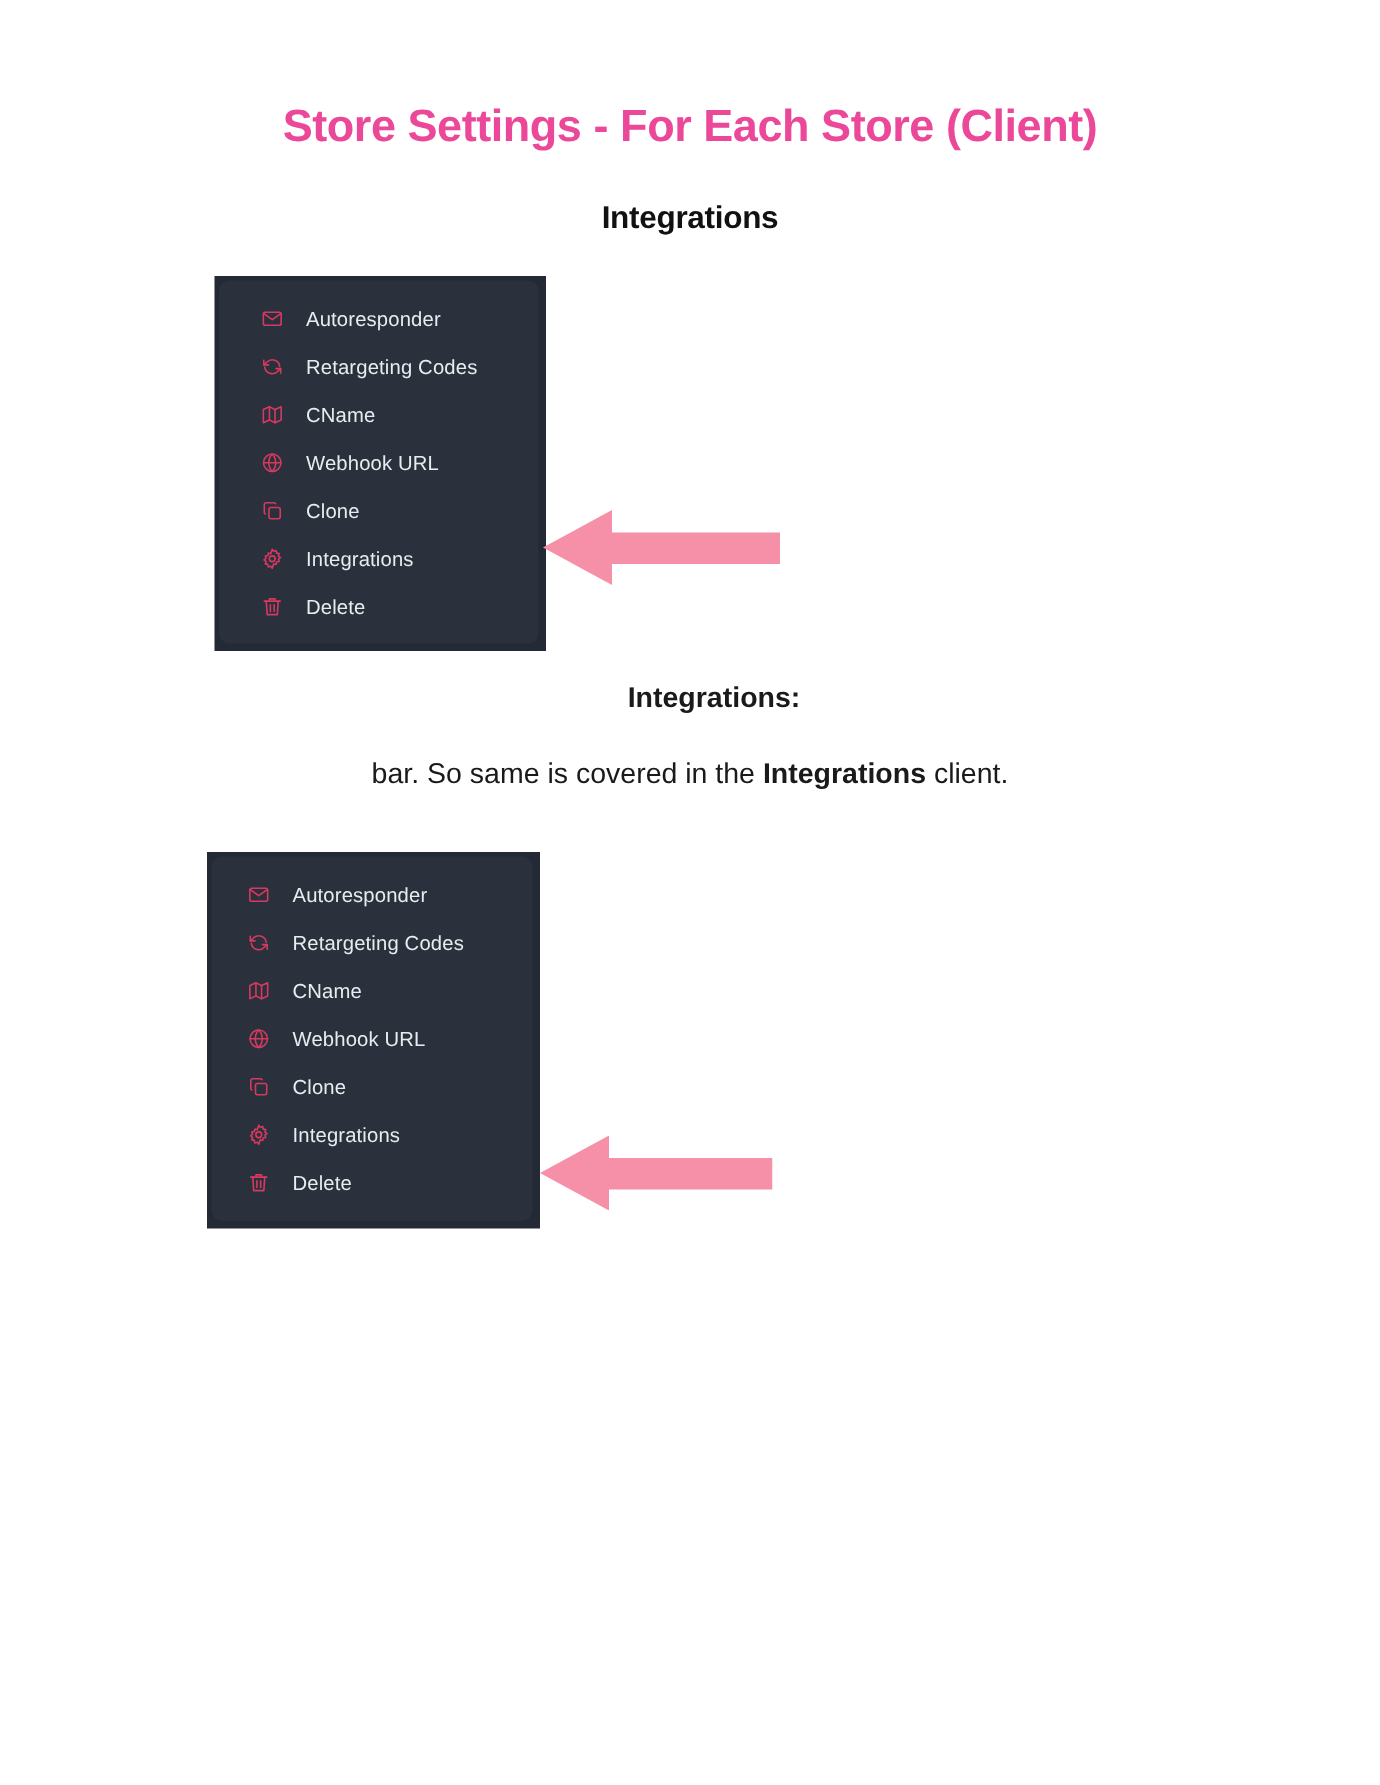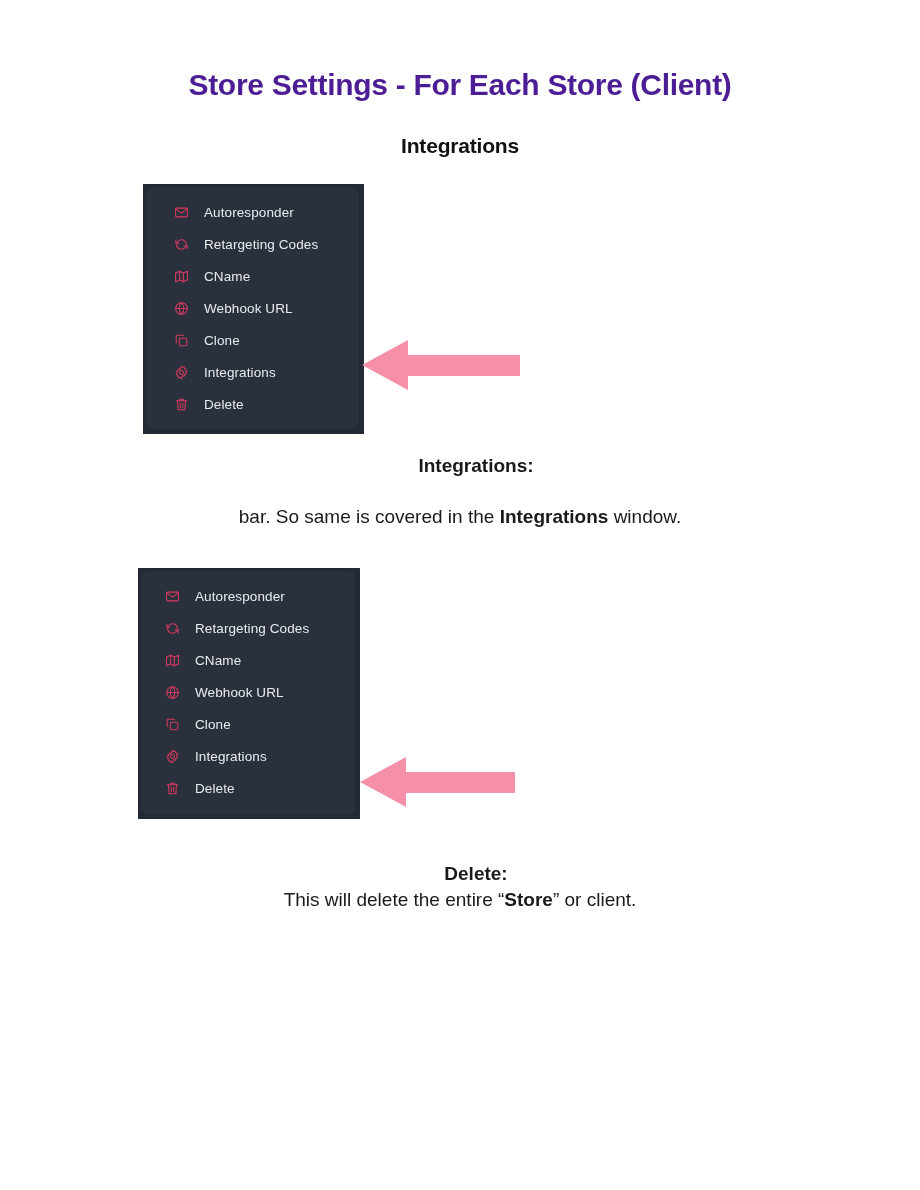--- a/index.html
+++ b/index.html
@@ -24,21 +24,21 @@
 
   
   .doc-title {
     position: absolute;
     left: 0;
     top: 68px;
     width: 920px;
     text-align: center;
     font-size: 30px;
     font-weight: bold;
-    color: #4c1d95;
+    color: #ec4899;
     letter-spacing: -0.3px;
   }
 
   .section-title {
     position: absolute;
     left: 0;
     top: 134px;
     width: 920px;
     text-align: center;
     font-size: 21px;
@@ -243,21 +243,21 @@
 
   <div class="arrow" id="arrow-1">
     <svg viewBox="0 0 158 50" width="158" height="50">
       <polygon points="0,25 46,0 46,15 158,15 158,36 46,36 46,50" fill="#f590a8"></polygon>
     </svg>
   </div>
 
   <div class="caption" id="caption-integrations">
     <span class="cap-head">Integrations:</span>
     <br>
-    <span>bar. So same is covered in the </span><b>Integrations</b><span> window.</span>
+    <span>bar. So same is covered in the </span><b>Integrations</b><span> client.</span>
   </div>
 
   <div class="menu-panel" id="menu-panel-2">
     <div class="menu-inner">
 
       <div class="menu-item">
         <span class="menu-icon">
           <svg viewBox="0 0 24 24">
               <rect x="2.5" y="5" width="19" height="14" rx="2"></rect>
               <path d="M3 6.5l9 6.5 9-6.5"></path>
@@ -335,18 +335,14 @@
 
     </div>
   </div>
 
   <div class="arrow" id="arrow-2">
     <svg viewBox="0 0 155 50" width="155" height="50">
       <polygon points="0,25 46,0 46,15 155,15 155,36 46,36 46,50" fill="#f590a8"></polygon>
     </svg>
   </div>
 
-  <div class="caption" id="caption-delete">
-    <span class="cap-head">Delete:</span>
-    <span>This will delete the entire “</span><b>Store</b><span>” or client.</span>
-  </div>
 
 </div>
 
 </body></html>

